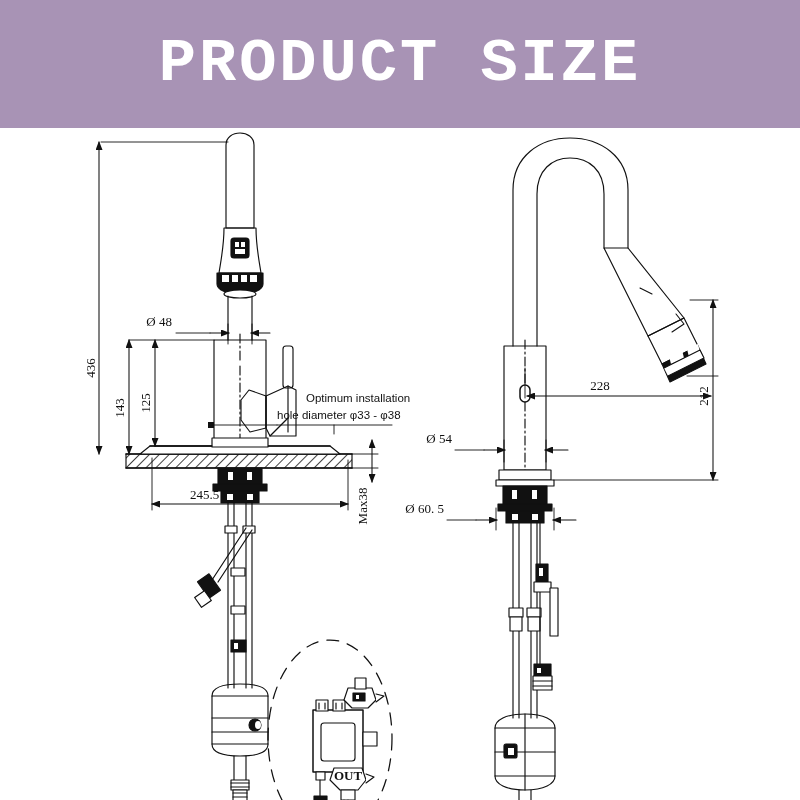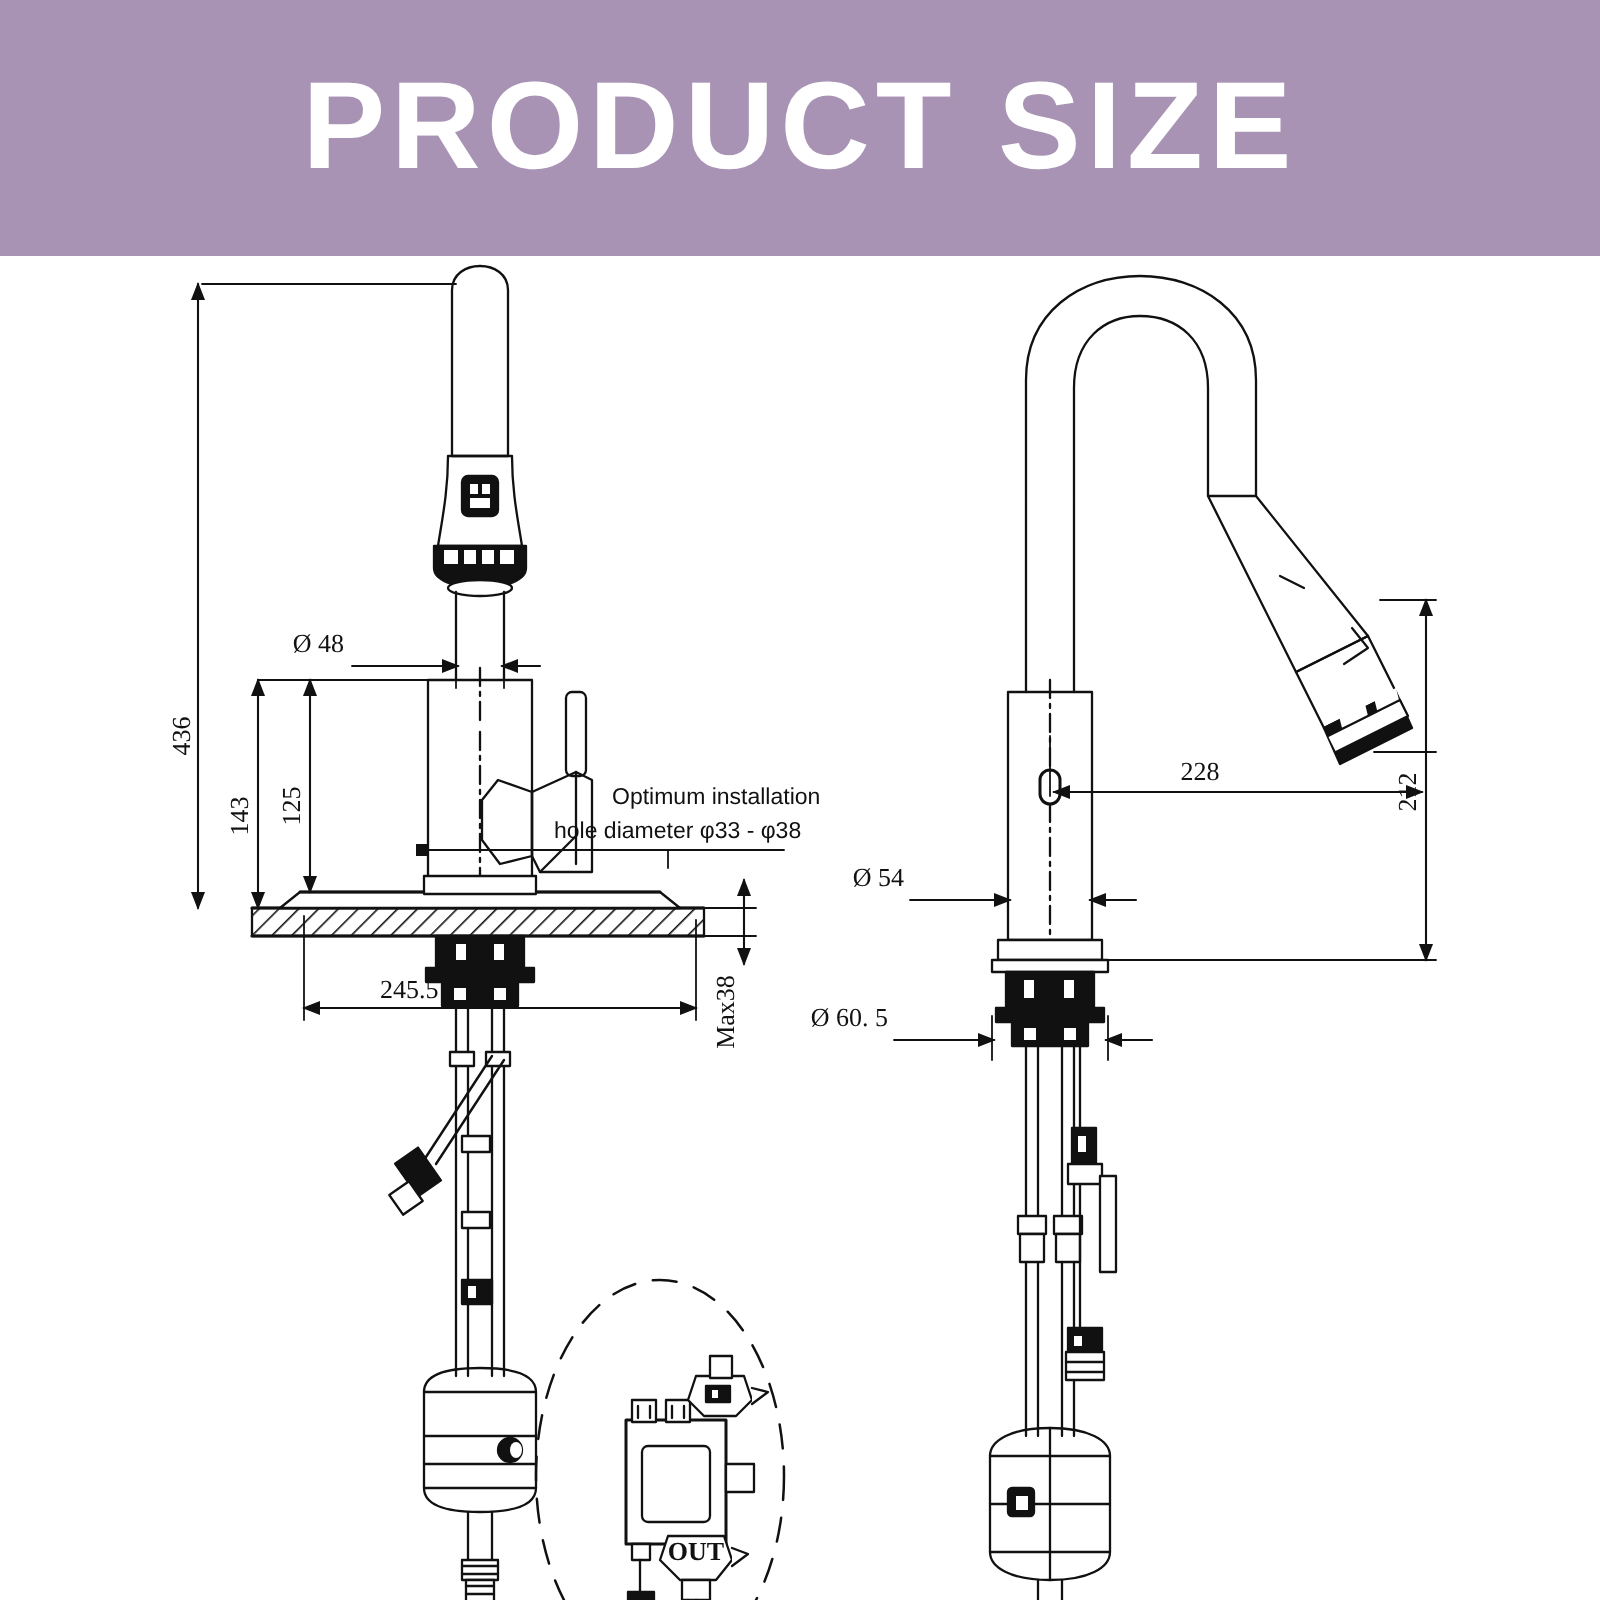--- a/index.html
+++ b/index.html
@@ -13,21 +13,21 @@
   #banner{
     position:absolute;left:0;top:0;width:800px;height:128px;
     display:flex;align-items:center;justify-content:center;
     box-sizing:border-box;
   }
   #banner-title{
     color:#ffffff;
     font-size:62px;
     font-weight:bold;
     letter-spacing:3px;
-    font-family:Liberation Sans, sans-serif;
+    font-family:Liberation Mono, monospace;
     line-height:1;
     user-select:none;
   }
   #drawing-area{
     position:absolute;left:0;top:128px;width:800px;height:672px;
     background:#ffffff;
   }
   svg{display:block;}
   .lbl{
     font-family:"Liberation Serif", serif;

